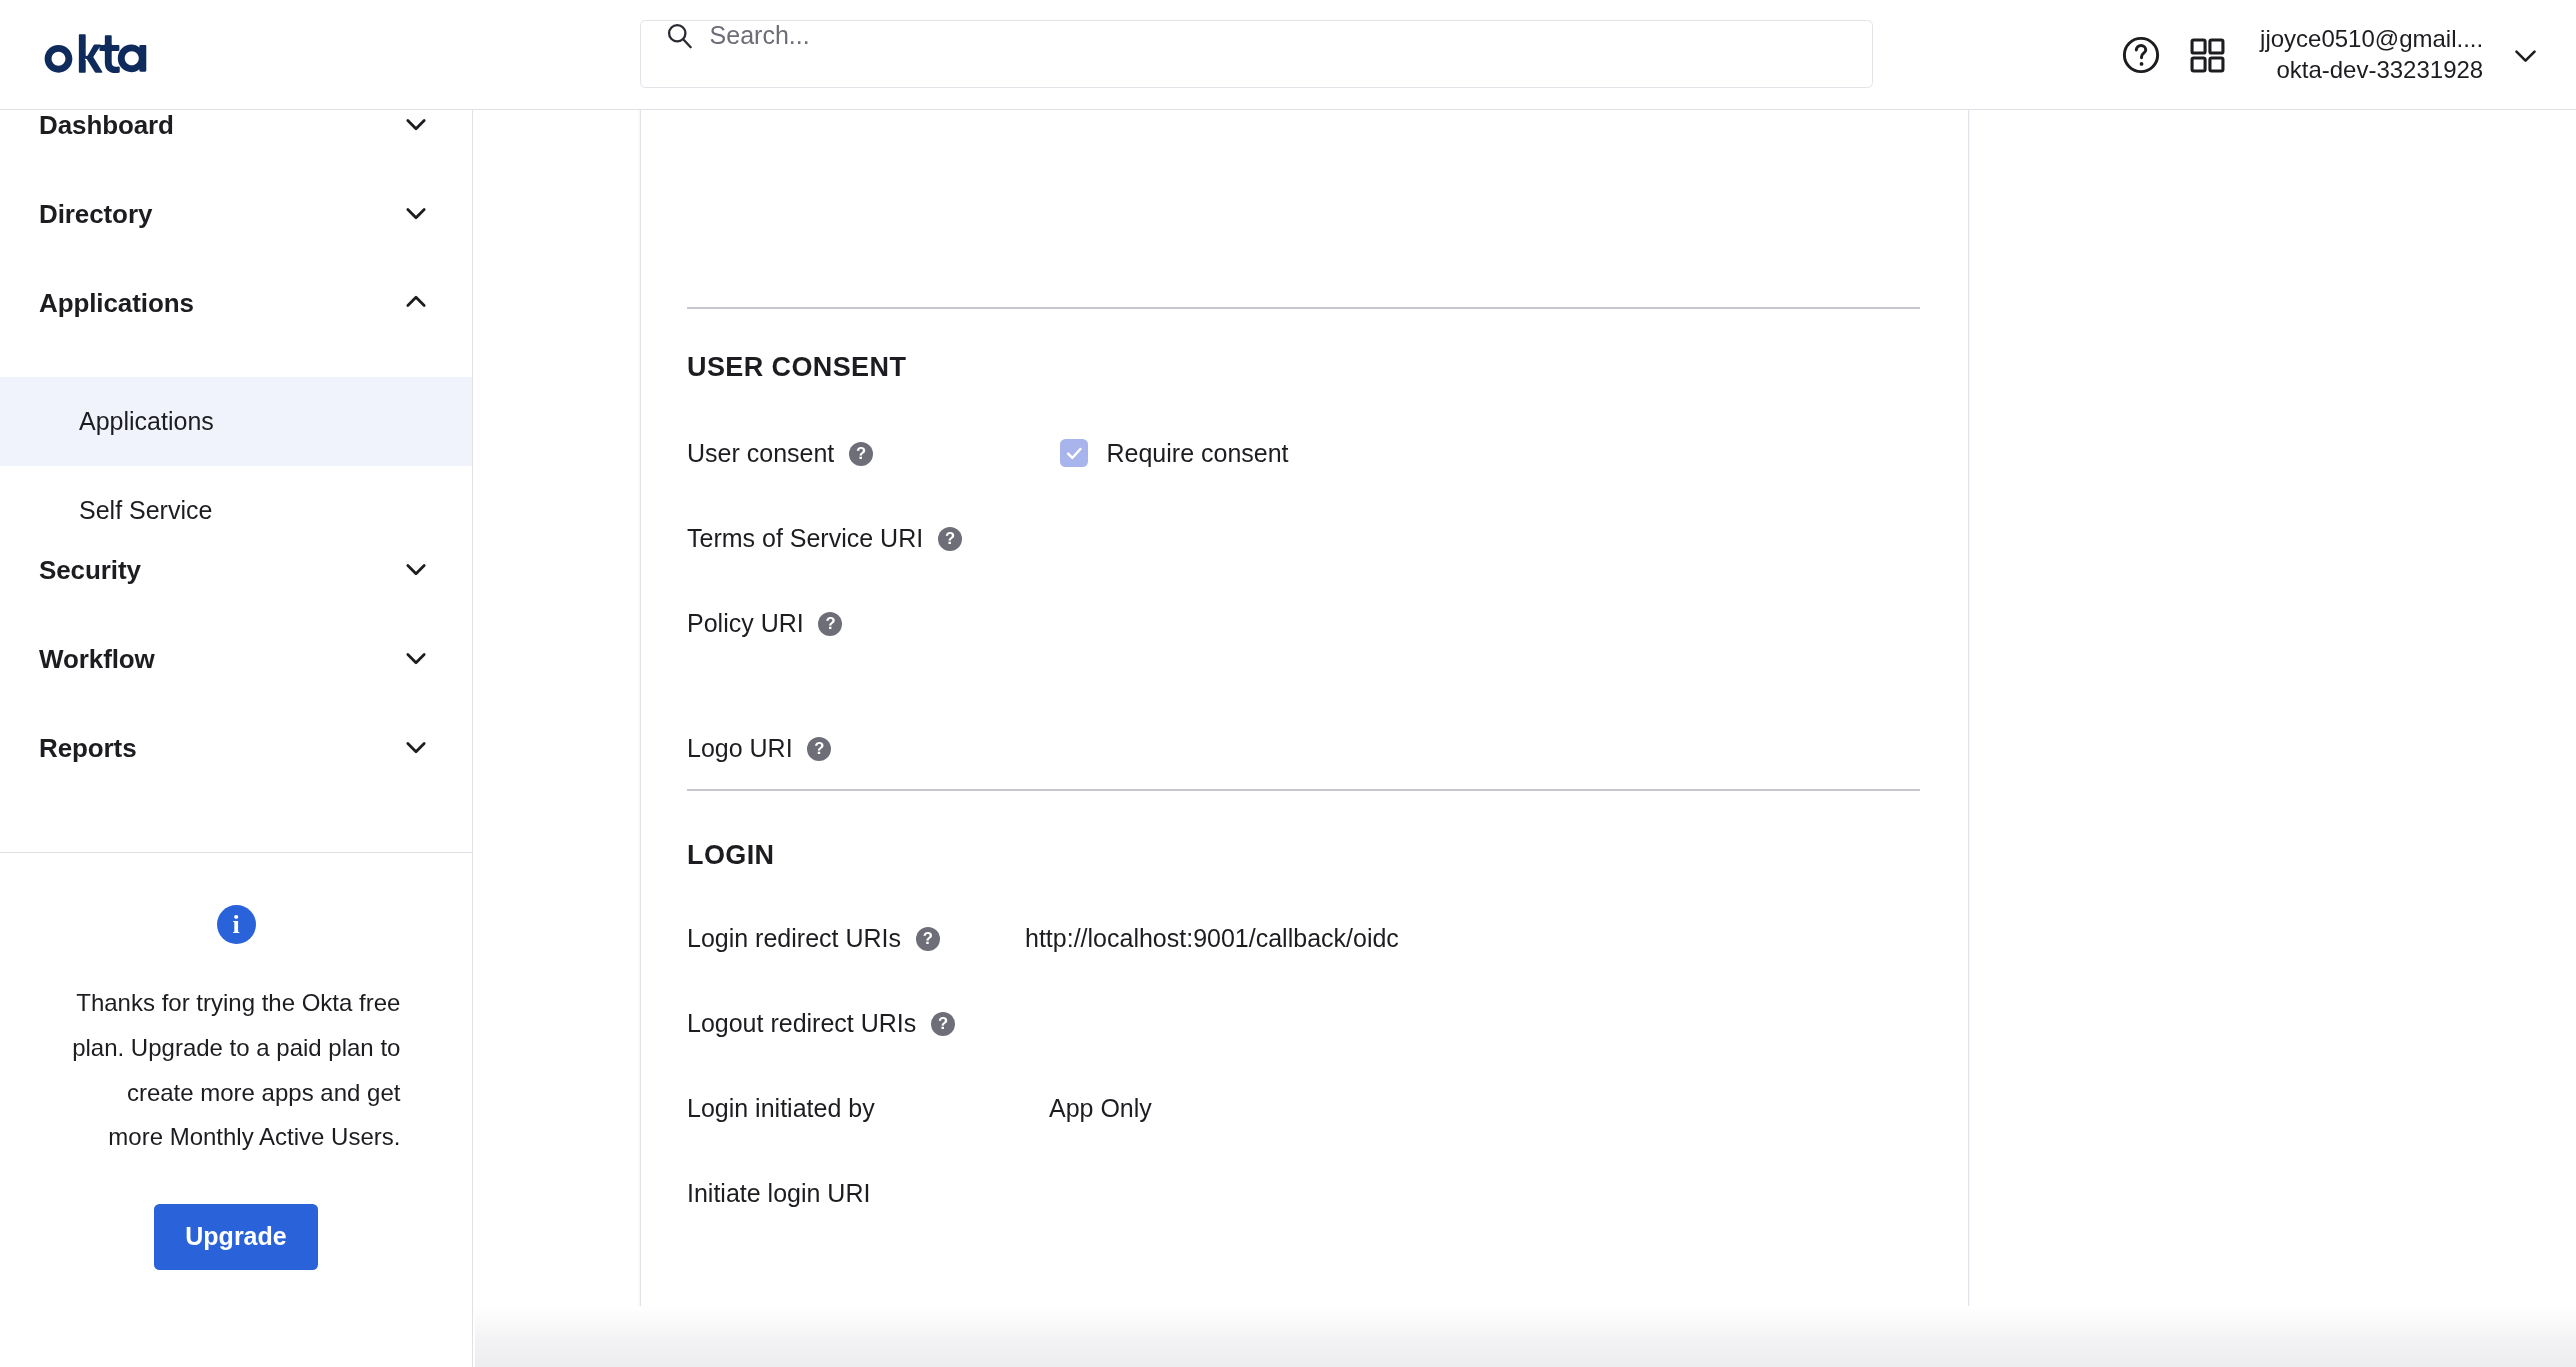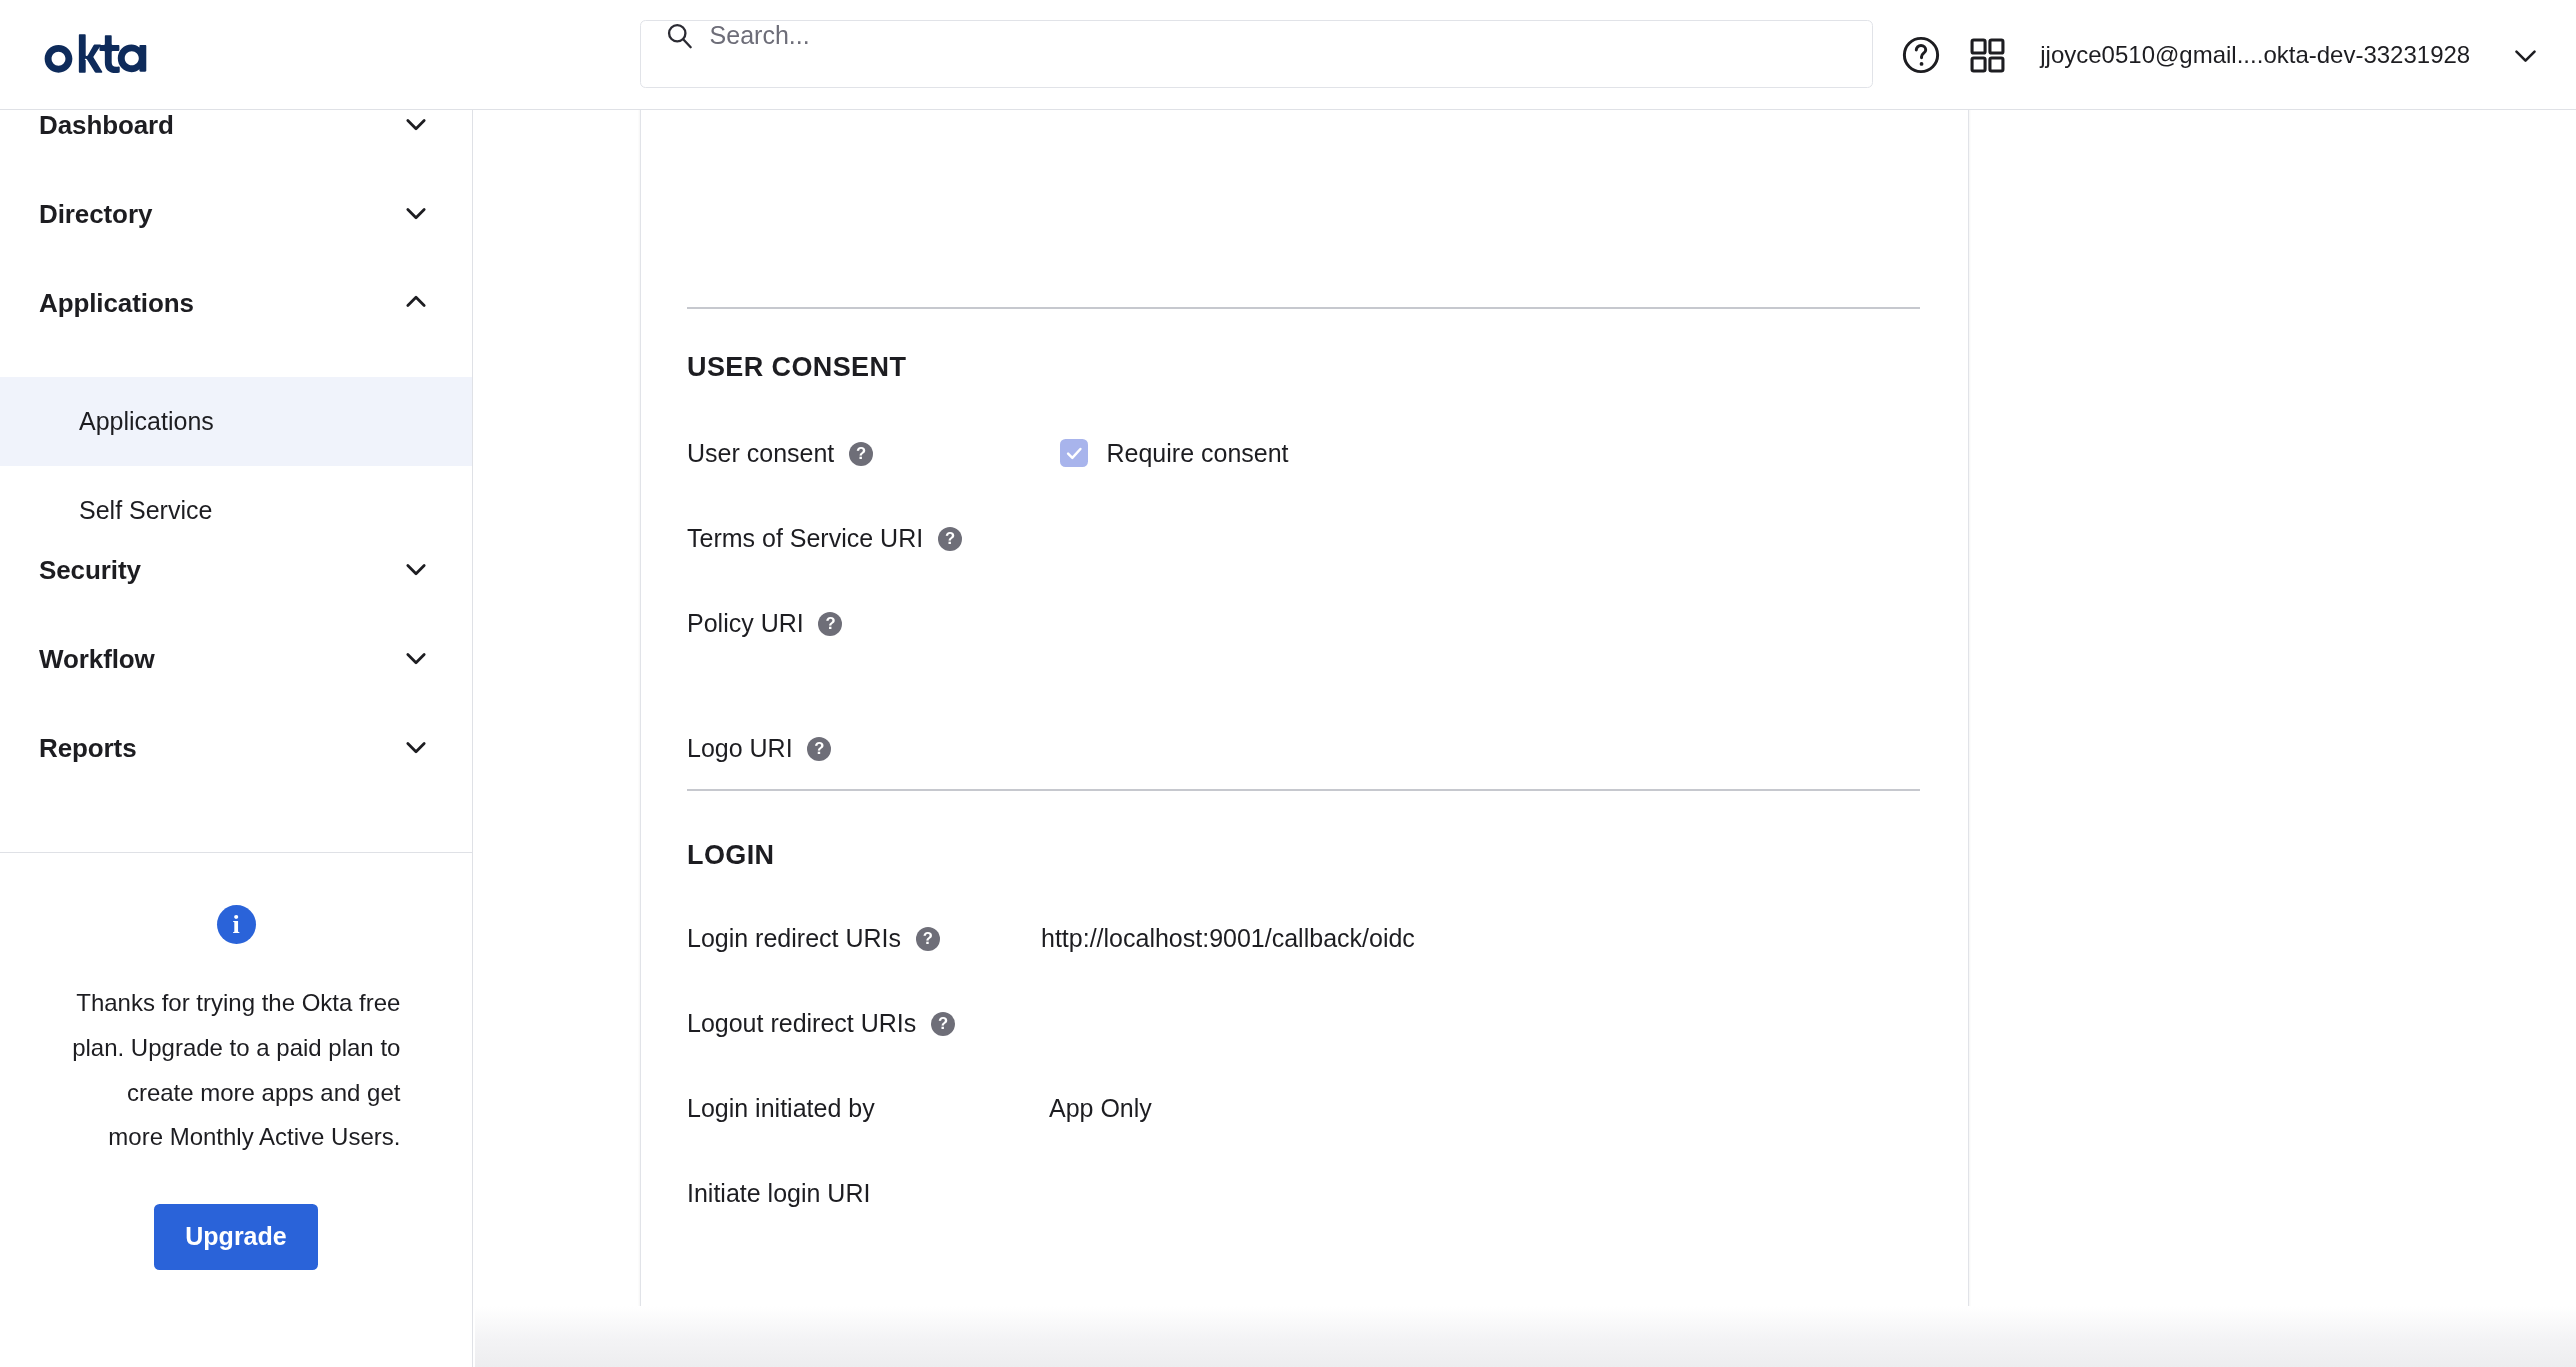--- a/index.html
+++ b/index.html
@@ -74,24 +74,25 @@
     display: flex; align-items: center; justify-content: center;
     color: #1d1d21;
     cursor: pointer;
     background: none; border: none;
   }
   .help-icon { width: 42px; height: 42px; }
   .apps-icon { width: 39px; height: 39px; }
 
   .user-block {
     display: flex;
+    flex-direction: column;
     align-items: flex-end;
     line-height: 1.28;
     margin-left: 20px;
-    margin-right: 25px;
+    margin-right: 12px;
     cursor: pointer;
     justify-content: flex-end;
   }
   .user-email { font-size: 24px; color: #1d1d21; white-space: nowrap; }
   .user-org   { font-size: 24px; color: #1d1d21; white-space: nowrap; }
   .user-caret { width: 31px; height: 31px; color: #1d1d21; margin-left: 14.8px; cursor: pointer; }
 
   
   .sidebar {
     position: absolute;
@@ -456,21 +457,21 @@
 
       <div class="divider" style="top:789px"></div>
 
       <div class="section-title" style="top:840px">LOGIN</div>
 
       <div class="frow" style="top:924px">
         <div class="flabel">
           <span>Login redirect URIs</span>
           <span class="qmark">?</span>
         </div>
-        <div class="fvalue" style="margin-left:66px">http://localhost:9001/callback/oidc</div>
+        <div class="fvalue" style="margin-left:50px">http://localhost:9001/callback/oidc</div>
       </div>
 
       <div class="frow" style="top:1009px">
         <div class="flabel">
           <span>Logout redirect URIs</span>
           <span class="qmark">?</span>
         </div>
         <div class="fvalue" style="margin-left:74px"></div>
       </div>
 

